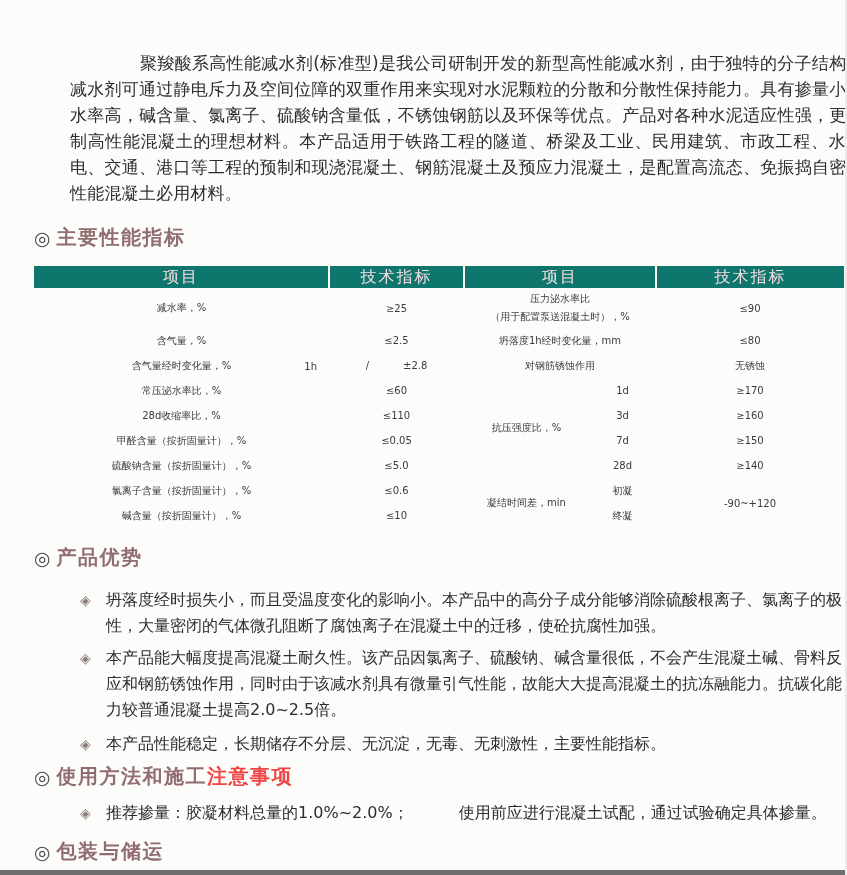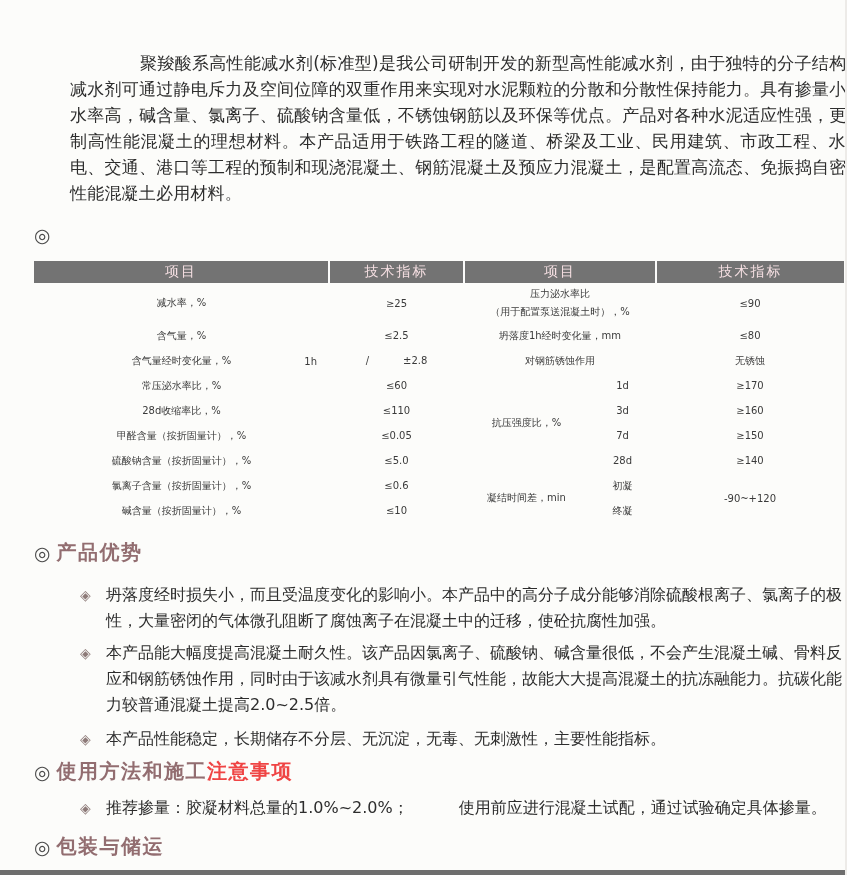--- a/index.html
+++ b/index.html
@@ -23,21 +23,21 @@
   h2.sec .secmark{color:#4a4a4a;font-weight:normal;font-size:19px;margin-right:6px;letter-spacing:0;}
   h2.sec .faded{color:#ef4444;}
   #sec-performance{margin-top:18px;}
   #sec-advantages{margin-top:16px;}
   #sec-usage{margin-top:6px;}
   #sec-packaging{margin-top:12px;}
 
   
   table.perf{margin-top:15px;width:810px;border-collapse:collapse;table-layout:fixed;}
   table.perf th{
-    background:#737373;color:#f5dfe2;font-weight:normal;font-size:14px;
+    background:#0f766e;color:#f5dfe2;font-weight:normal;font-size:16px;
     height:22px;padding:0;letter-spacing:2px;
   }
   table.perf th + th{border-left:2px solid #fbfbfa;}
   table.perf td{font-size:10px;text-align:center;padding:0;color:#3a3a3a;}
   tr.rowtall{height:40px;}
   tr.row{height:25px;}
   .twoline{line-height:18px;}
   .cell-split{position:relative;}
   .cell-split .sub1h{position:absolute;right:12px;top:50%;transform:translateY(-50%);}
   .twin{display:flex;justify-content:center;gap:34px;}
@@ -59,20 +59,21 @@
 </style>
 </head>
 <body>
 
 <div class="page">
 
   <p class="intro">聚羧酸系高性能减水剂(标准型)是我公司研制开发的新型高性能减水剂，由于独特的分子结构，该减水剂可通过静电斥力及空间位障的双重作用来实现对水泥颗粒的分散和分散性保持能力。具有掺量小、减水率高，碱含量、氯离子、硫酸钠含量低，不锈蚀钢筋以及环保等优点。产品对各种水泥适应性强，更是配制高性能混凝土的理想材料。本产品适用于铁路工程的隧道、桥梁及工业、民用建筑、市政工程、水利水电、交通、港口等工程的预制和现浇混凝土、钢筋混凝土及预应力混凝土，是配置高流态、免振捣自密实高性能混凝土必用材料。</p>
 
   <h2 class="sec" id="sec-performance">
     <span class="secmark">◎</span>
+    <span>主要性能指标</span>
   </h2>
 
   <table class="perf">
     <colgroup>
       <col style="width:295px">
         <col style="width:135px">
         <col style="width:125px">
         <col style="width:67px">
         <col style="width:188px">
     </colgroup>

